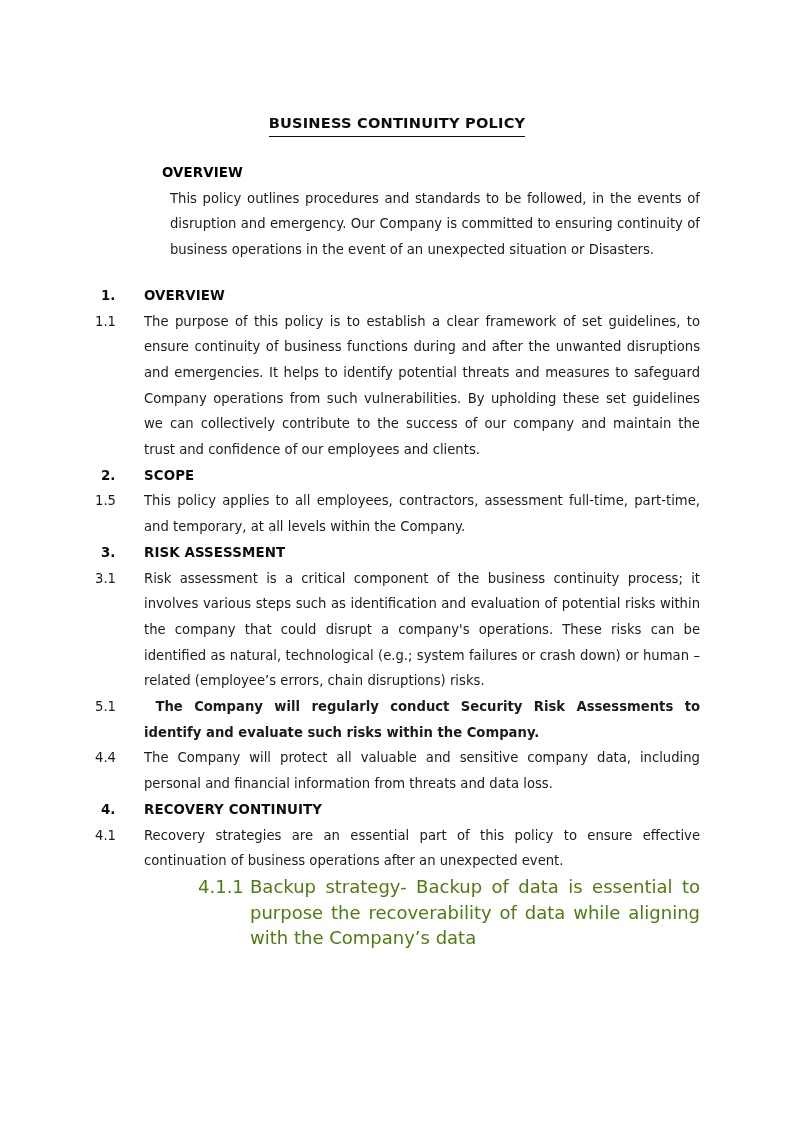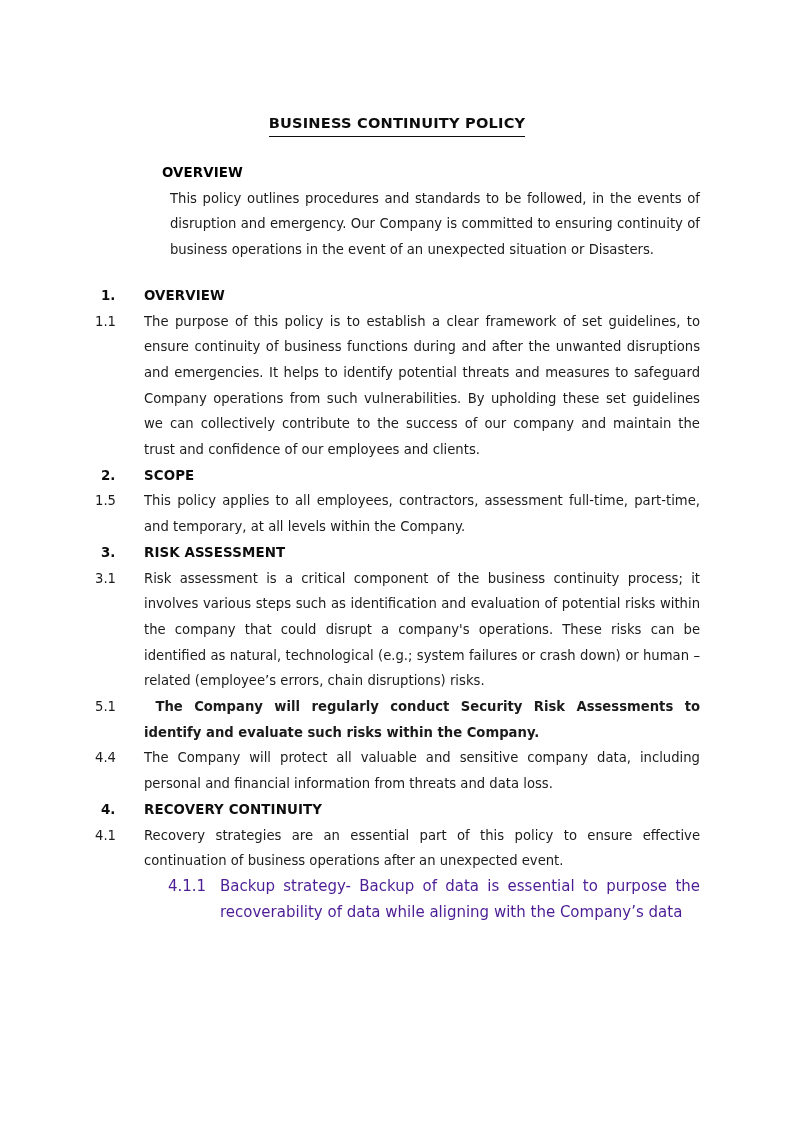--- a/index.html
+++ b/index.html
@@ -105,24 +105,24 @@
   }
   .num-para .txt {
     flex: 1 1 auto;
     text-align: justify;
     text-justify: inter-word;
   }
 
   
   .sub-para {
     display: flex;
-    margin-left: 74px;
-    font-size: 15px;
-    line-height: 25.7px;
-    color: #4c1d95;
+    margin-left: 104px;
+    font-size: 18px;
+    line-height: 25.7px;
+    color: #4d7c0f;
   }
   .sub-para .num {
     width: 52px;
     flex: 0 0 52px;
     box-sizing: border-box;
   }
   .sub-para .txt {
     flex: 1 1 auto;
     text-align: justify;
     text-justify: inter-word;

